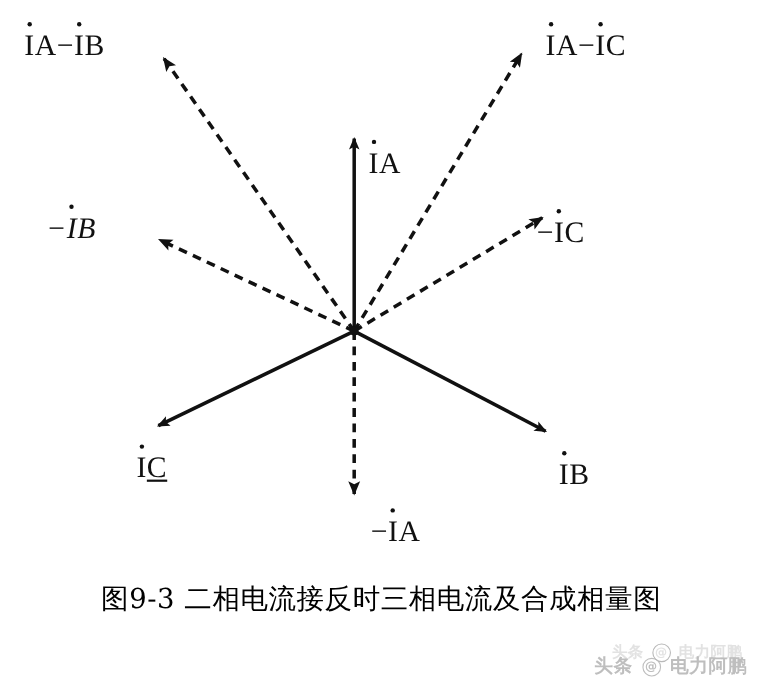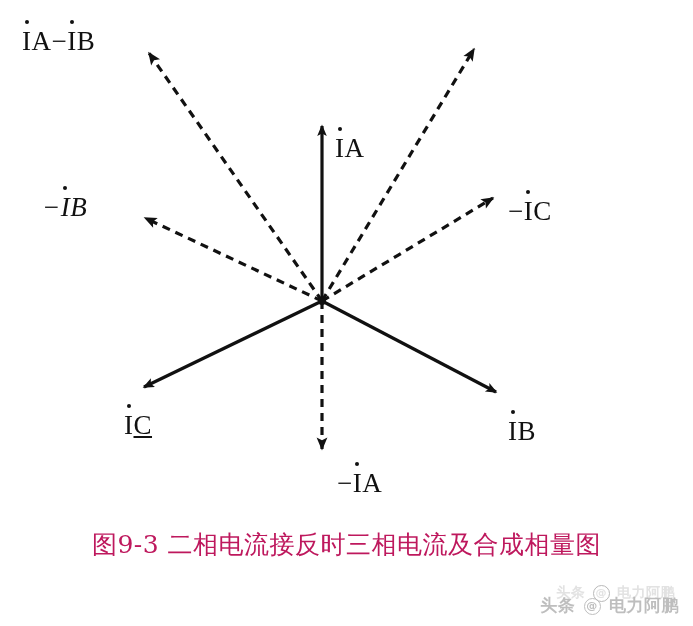--- a/index.html
+++ b/index.html
@@ -49,21 +49,21 @@
     background: #111111;
   }
   .caption {
     position: absolute;
     left: 0;
     top: 528px;
     width: 693px;
     text-align: center;
     font-family: "DejaVu Serif", "Liberation Serif", serif;
     font-size: 25px;
-    color: #be185d;
+    color: #000000;
     white-space: nowrap;
     letter-spacing: 0.5px;
   }
   .watermark {
     position: absolute;
     right: 14px;
     top: 594px;
     font-family: "DejaVu Sans", "Liberation Sans", sans-serif;
     font-size: 17px;
     font-weight: 700;
@@ -125,30 +125,33 @@
       <line x1="322" y1="301" x2="474" y2="49" stroke="#111111" stroke-width="3.2" stroke-dasharray="8 6" marker-end="url(#ah-dashed)"></line>
     </g>
 
     <circle cx="322" cy="301" r="4" fill="#111111"></circle>
   </svg>
 
   <div class="phasor-label" style="left:22px; top:28px;">
     <span class="dotglyph">I</span><span>A</span><span>−</span><span class="dotglyph">I</span><span>B</span>
   </div>
 
+  <div class="phasor-label" style="left:496px; top:28px;">
+    <span class="dotglyph">I</span><span>A</span><span>−</span><span class="dotglyph">I</span><span>C</span>
+  </div>
 
   <div class="phasor-label" style="left:335px; top:94px;margin-top:41px;">
     <span class="dotglyph">I</span><span>A</span>
   </div>
 
   <div class="phasor-label" style="left:42px; top:194px;font-style:italic;">
     <span>−</span><span class="dotglyph">I</span><span>B</span>
   </div>
 
-  <div class="phasor-label" style="left:508px; top:198px;">
+  <div class="phasor-label" style="left:488px; top:198px;">
     <span>−</span><span class="dotglyph">I</span><span>C</span>
   </div>
 
   <div class="phasor-label" style="left:124px; top:412px;text-decoration:underline;">
     <span class="dotglyph">I</span><span>C</span>
   </div>
 
   <div class="phasor-label" style="left:508px; top:418px;text-align:right;">
     <span class="dotglyph">I</span><span>B</span>
   </div>

